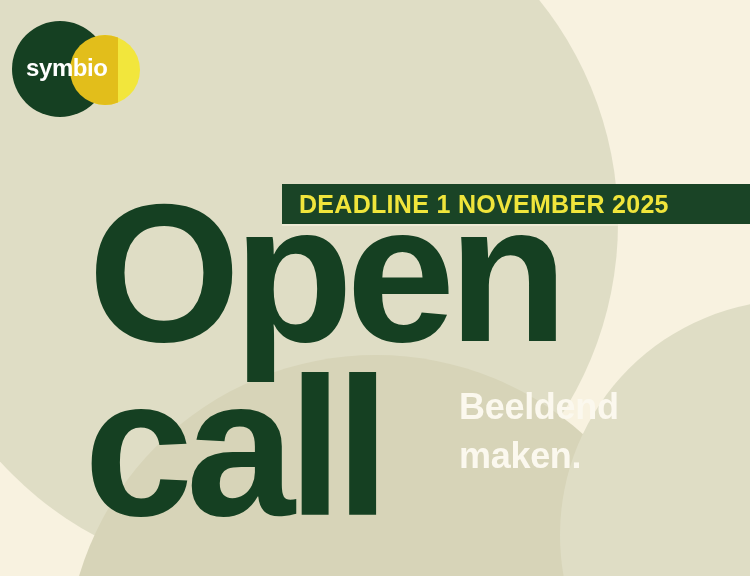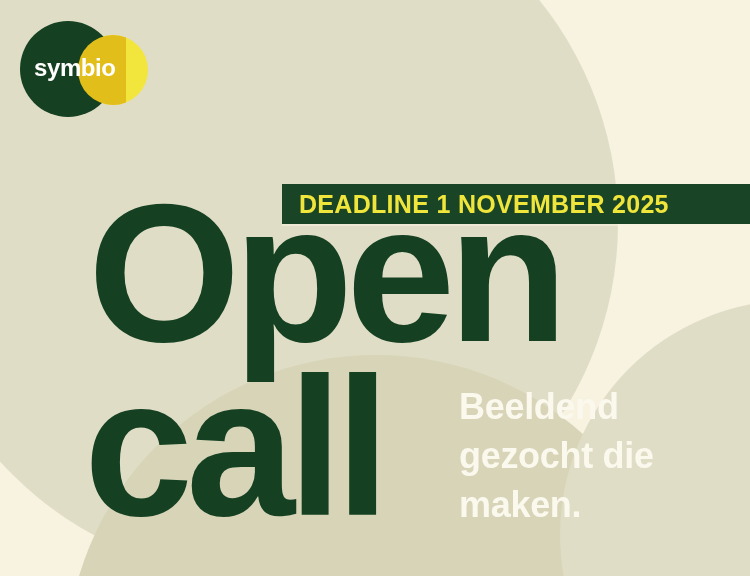--- a/index.html
+++ b/index.html
@@ -46,21 +46,21 @@
     top: 300px;
     width: 470px;
     height: 470px;
     border-radius: 50%;
     background: #DFDDC5;
   }
 
   
   .logo {
     position: absolute;
-    left: 20px;
+    left: 12px;
     top: 18px;
     width: 128px;
     height: 96px;
   }
   .logo-yellow-outer {
     position: absolute;
     left: 58px;
     top: 17px;
     width: 70px;
     height: 70px;
@@ -184,17 +184,16 @@
 
   <div class="deadline-banner">
     <span class="deadline-text">DEADLINE 1 NOVEMBER 2025</span>
   </div>
 
   <div class="headline">Open</div>
   <div class="headline-line2">call</div>
 
   <div class="subhead">
     <div>Beeldend</div>
-    <div>gezocht die</div>
     <div>maken.</div>
   </div>
 
 </div>
 
 </body></html>

